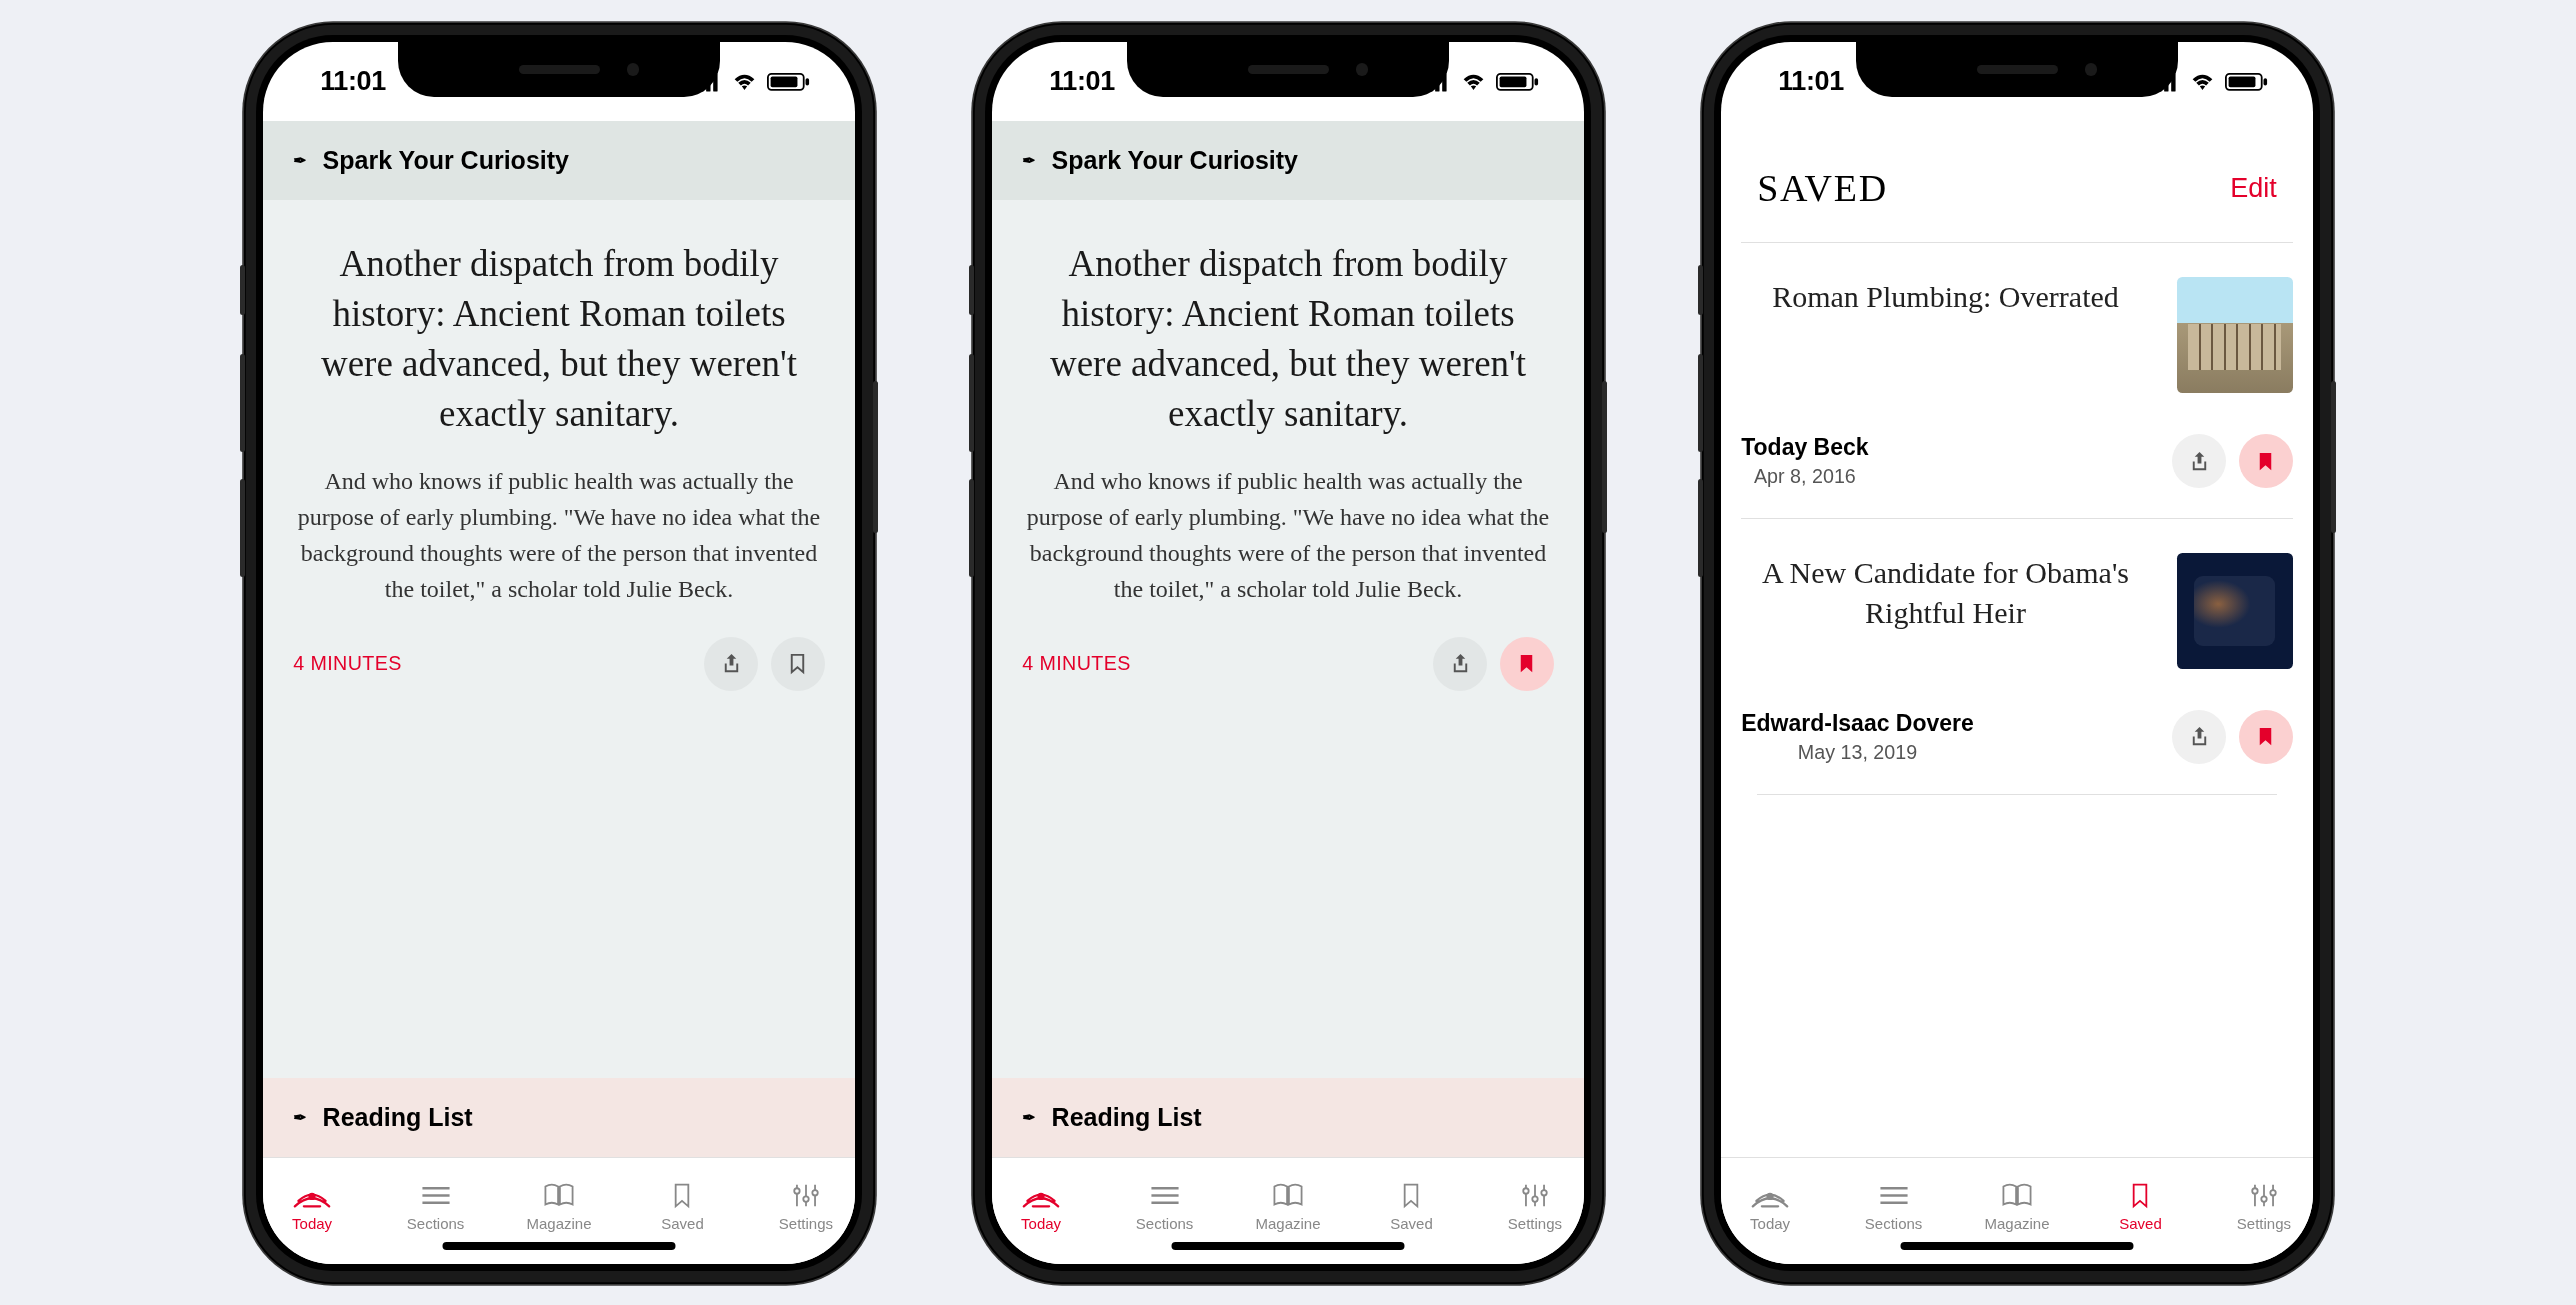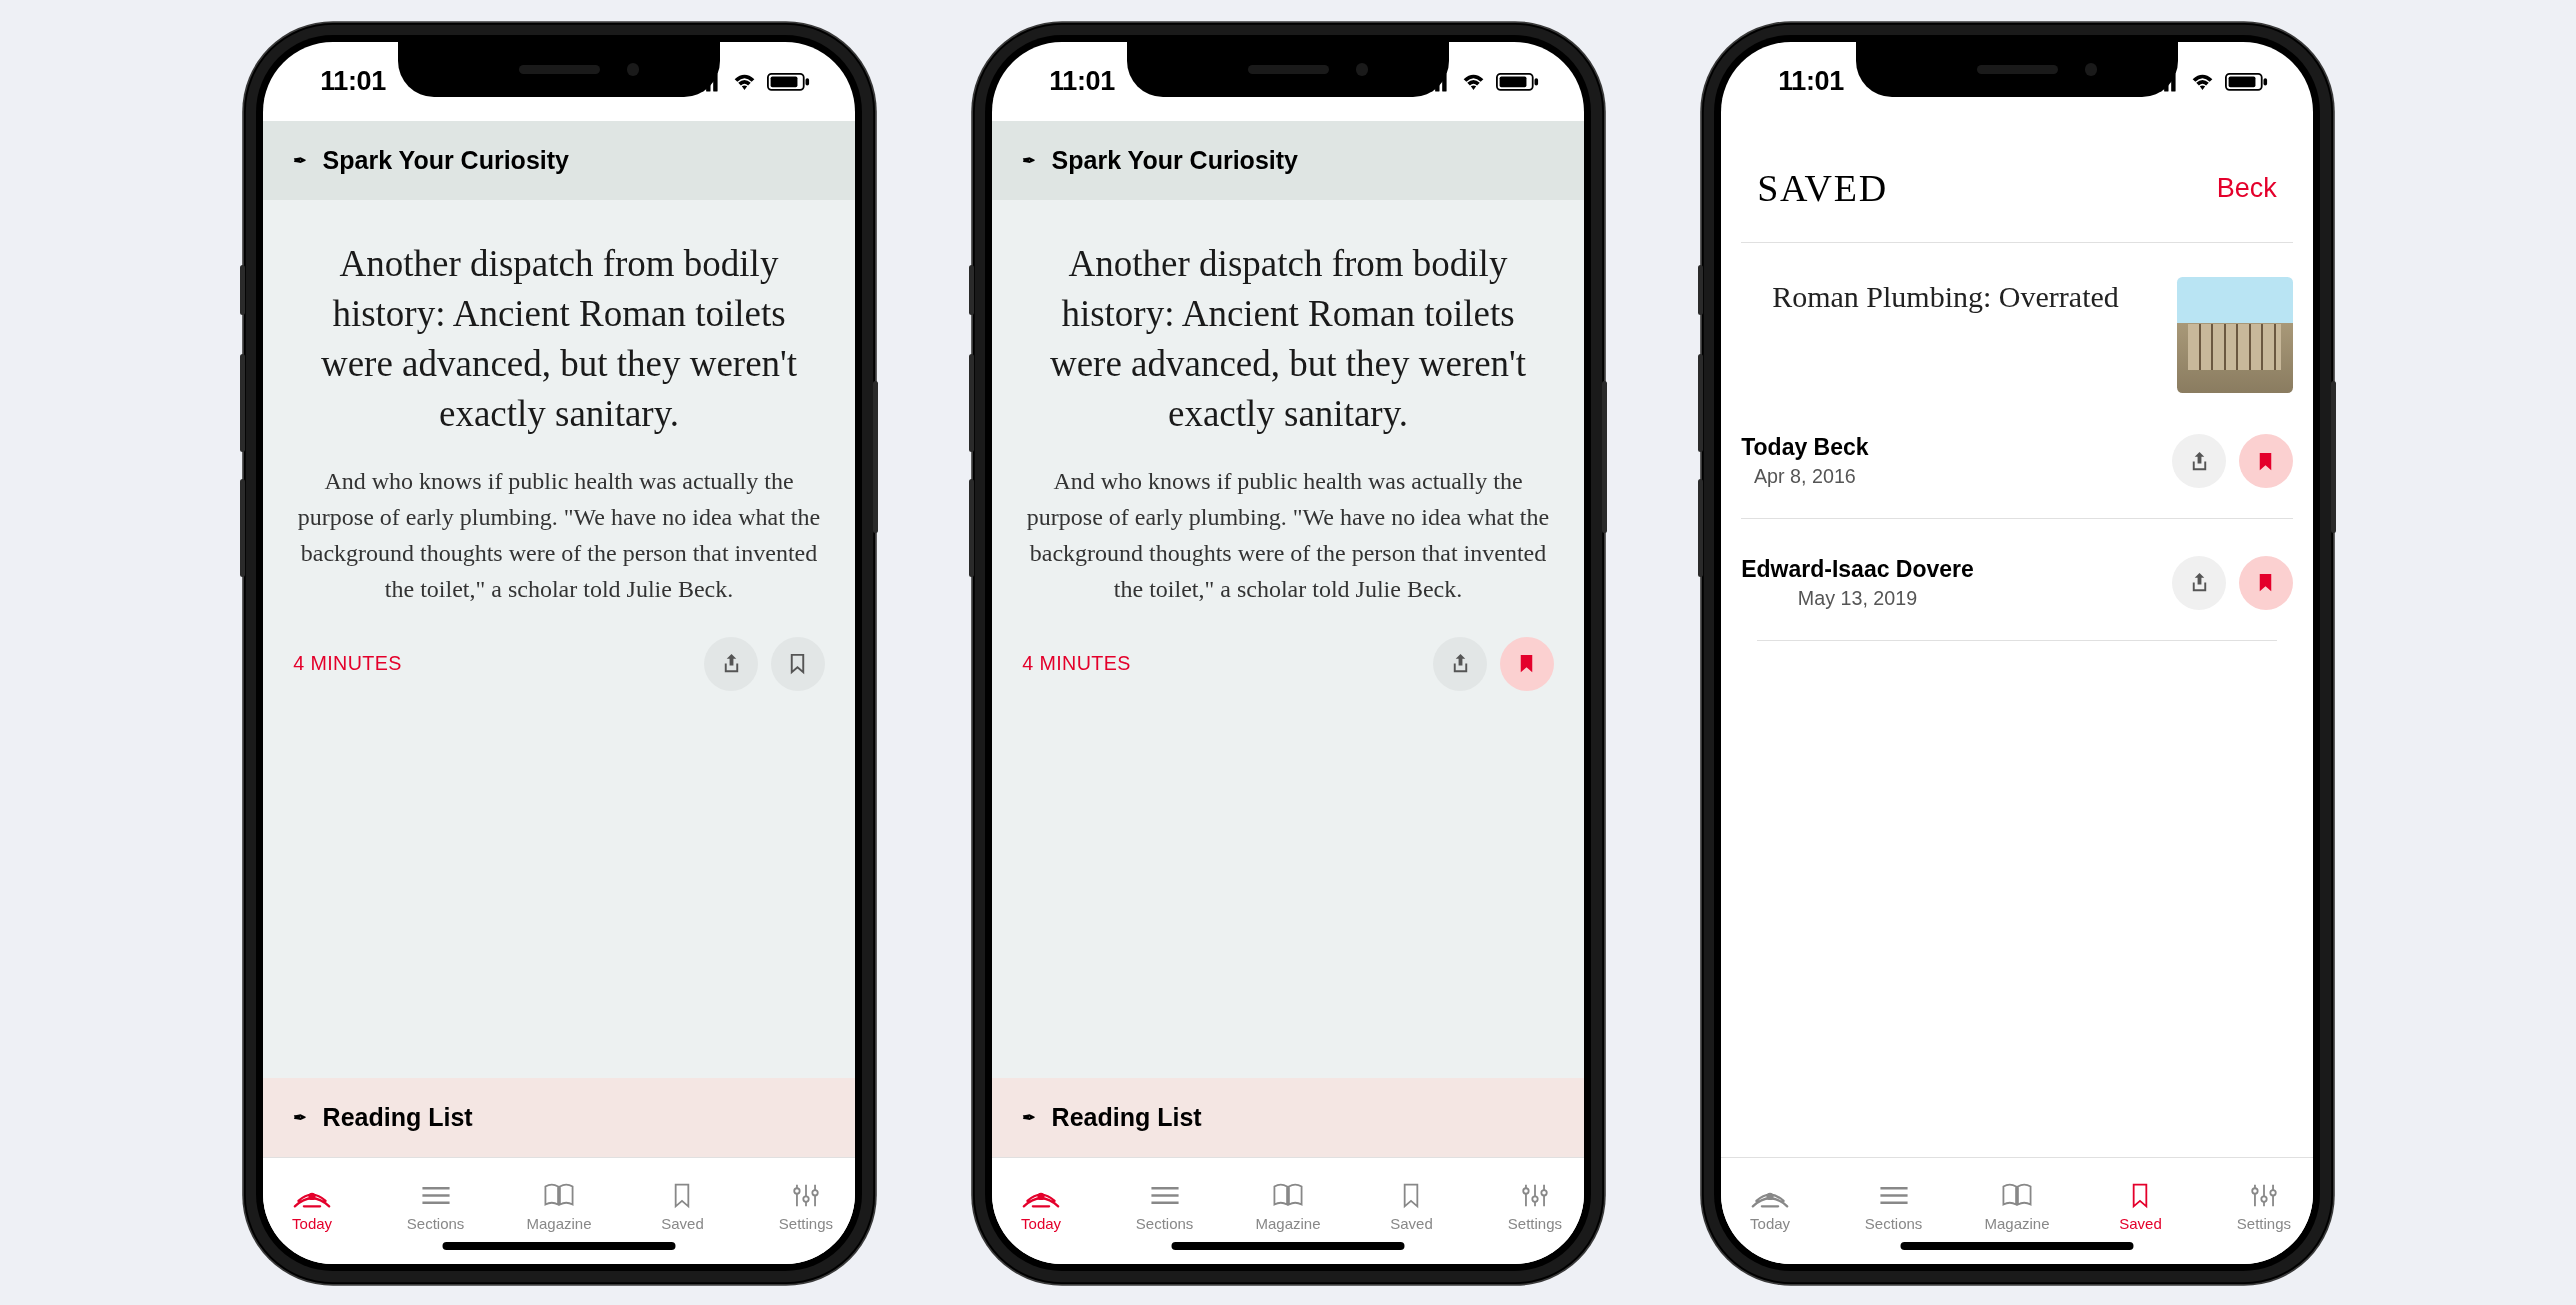--- a/index.html
+++ b/index.html
@@ -439,21 +439,21 @@
           <svg width="43" height="19.7" viewBox="0 0 48 22">
               <rect x="1" y="2" width="40" height="18" rx="4" fill="none" stroke="#000" stroke-width="2"></rect>
               <rect x="4" y="5" width="30" height="12" rx="2" fill="#000"></rect>
               <rect x="43" y="7" width="4" height="8" rx="2" fill="#000"></rect>
             </svg>
         </span>
       </div>
       <div class="content">
         <div class="screen3-head">
           <span class="saved-title">SAVED</span>
-          <span class="edit-link">Beck</span>
+          <span class="edit-link">Edit</span>
         </div>
         <div class="saved-list">
           <div class="saved-item">
             <div class="saved-row1">
               <div class="saved-item-title">Roman Plumbing: Overrated</div>
               <div class="saved-thumb thumb1"></div>
             </div>
             <div class="saved-row2">
               <div class="saved-byline">
                 <div class="saved-author">Today Beck</div>
@@ -467,20 +467,24 @@
                 </div>
                 <div class="circle-btn active">
                   <svg viewBox="0 0 24 24">
                       <path d="M6 3 L18 3 L18 21 L12 16 L6 21 Z" fill="#e4002b"></path>
                     </svg>
                 </div>
               </div>
             </div>
           </div>
           <div class="saved-item">
+            <div class="saved-row1">
+              <div class="saved-item-title">A New Candidate for Obama's Rightful Heir</div>
+              <div class="saved-thumb thumb2"></div>
+            </div>
             <div class="saved-row2">
               <div class="saved-byline">
                 <div class="saved-author">Edward-Isaac Dovere</div>
                 <div class="saved-date">May 13, 2019</div>
               </div>
               <div class="action-btns">
                 <div class="circle-btn" style="background:#f0f0f0">
                   <svg viewBox="0 0 24 24">
                       <path d="M12 2 L7 7 L10 7 L10 14 L14 14 L14 7 L17 7 Z M5 12 L5 21 L19 21 L19 12 L17 12 L17 19 L7 19 L7 12 Z" fill="#555"></path>
                     </svg>

